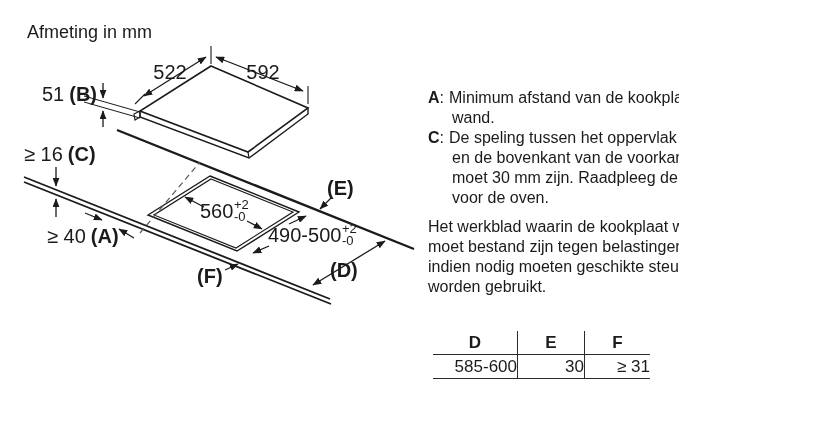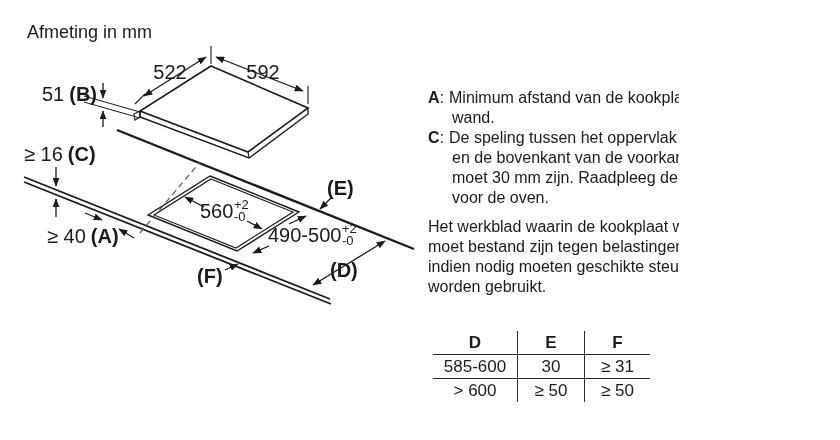--- a/index.html
+++ b/index.html
@@ -10,21 +10,21 @@
   .right-col{position:absolute;left:428px;top:49px;width:388px;font-size:16px;line-height:20px;margin-top:39px;}
   .legend-item{padding-left:24px;text-indent:-24px;}
   .k{font-weight:bold;}
   .sep{margin-right:5px;}
   .note{margin-top:9px;}
   
   .spec{position:absolute;left:433px;top:331px;border-collapse:collapse;font-size:17px;
         text-align:center;color:#1b1b1b;table-layout:fixed;}
   .spec th,.spec td{padding:0;height:23px;font-weight:normal;}
   .spec th{font-weight:bold;border-bottom:1.6px solid #2b2b2b;}
-  .spec tr.r1 td{border-bottom:1.6px solid #2b2b2b;}
+  .spec tr.r1 td{border-bottom:1.6px solid #2b2b2b;text-align:right;}
   .spec .c1{width:84px;}
   .spec .c2{width:66px;border-left:1.6px solid #2b2b2b;}
   .spec .c3{width:65px;border-left:1.6px solid #2b2b2b;}
   
   svg.diagram{position:absolute;left:0;top:0;}
   svg.diagram text{fill:#1b1b1b;}
   .dim{font-size:20px;}
   .tol{font-size:13px;}
   .b{font-weight:bold;}
   .ln{stroke:#1b1b1b;fill:none;}
@@ -141,25 +141,20 @@
         <tr>
       <th class="c1">D</th>
       <th class="c2">E</th>
       <th class="c3">F</th>
     </tr>
     <tr class="r1">
       <td class="c1">585-600</td>
       <td class="c2">30</td>
       <td class="c3">≥ 31</td>
     </tr>
-    <tr>
-      <td class="c1">&gt; 600</td>
-      <td class="c2">≥ 50</td>
-      <td class="c3">≥ 50</td>
-    </tr>
   </tbody>
     </table>
 
   <svg class="logo" width="115" height="75" viewBox="0 0 115 75">
     <text x="0" y="64" font-size="76" font-weight="bold" font-family="Liberation Sans, sans-serif" fill="#3fd414">M</text>
     <text x="43" y="64" font-size="70" font-weight="bold" font-family="Liberation Sans, sans-serif" fill="#2d3a50">S</text>
   </svg>
 
 </div>
 

